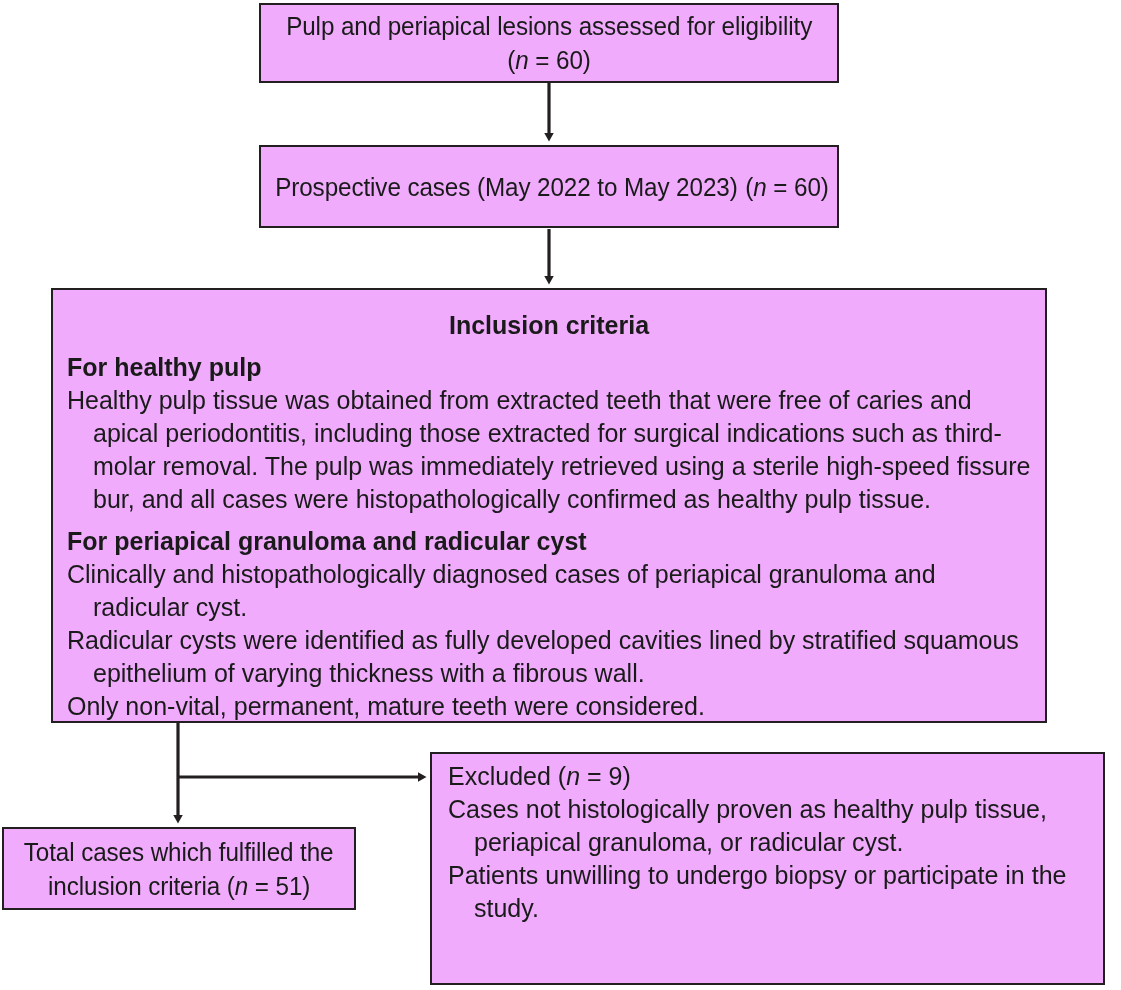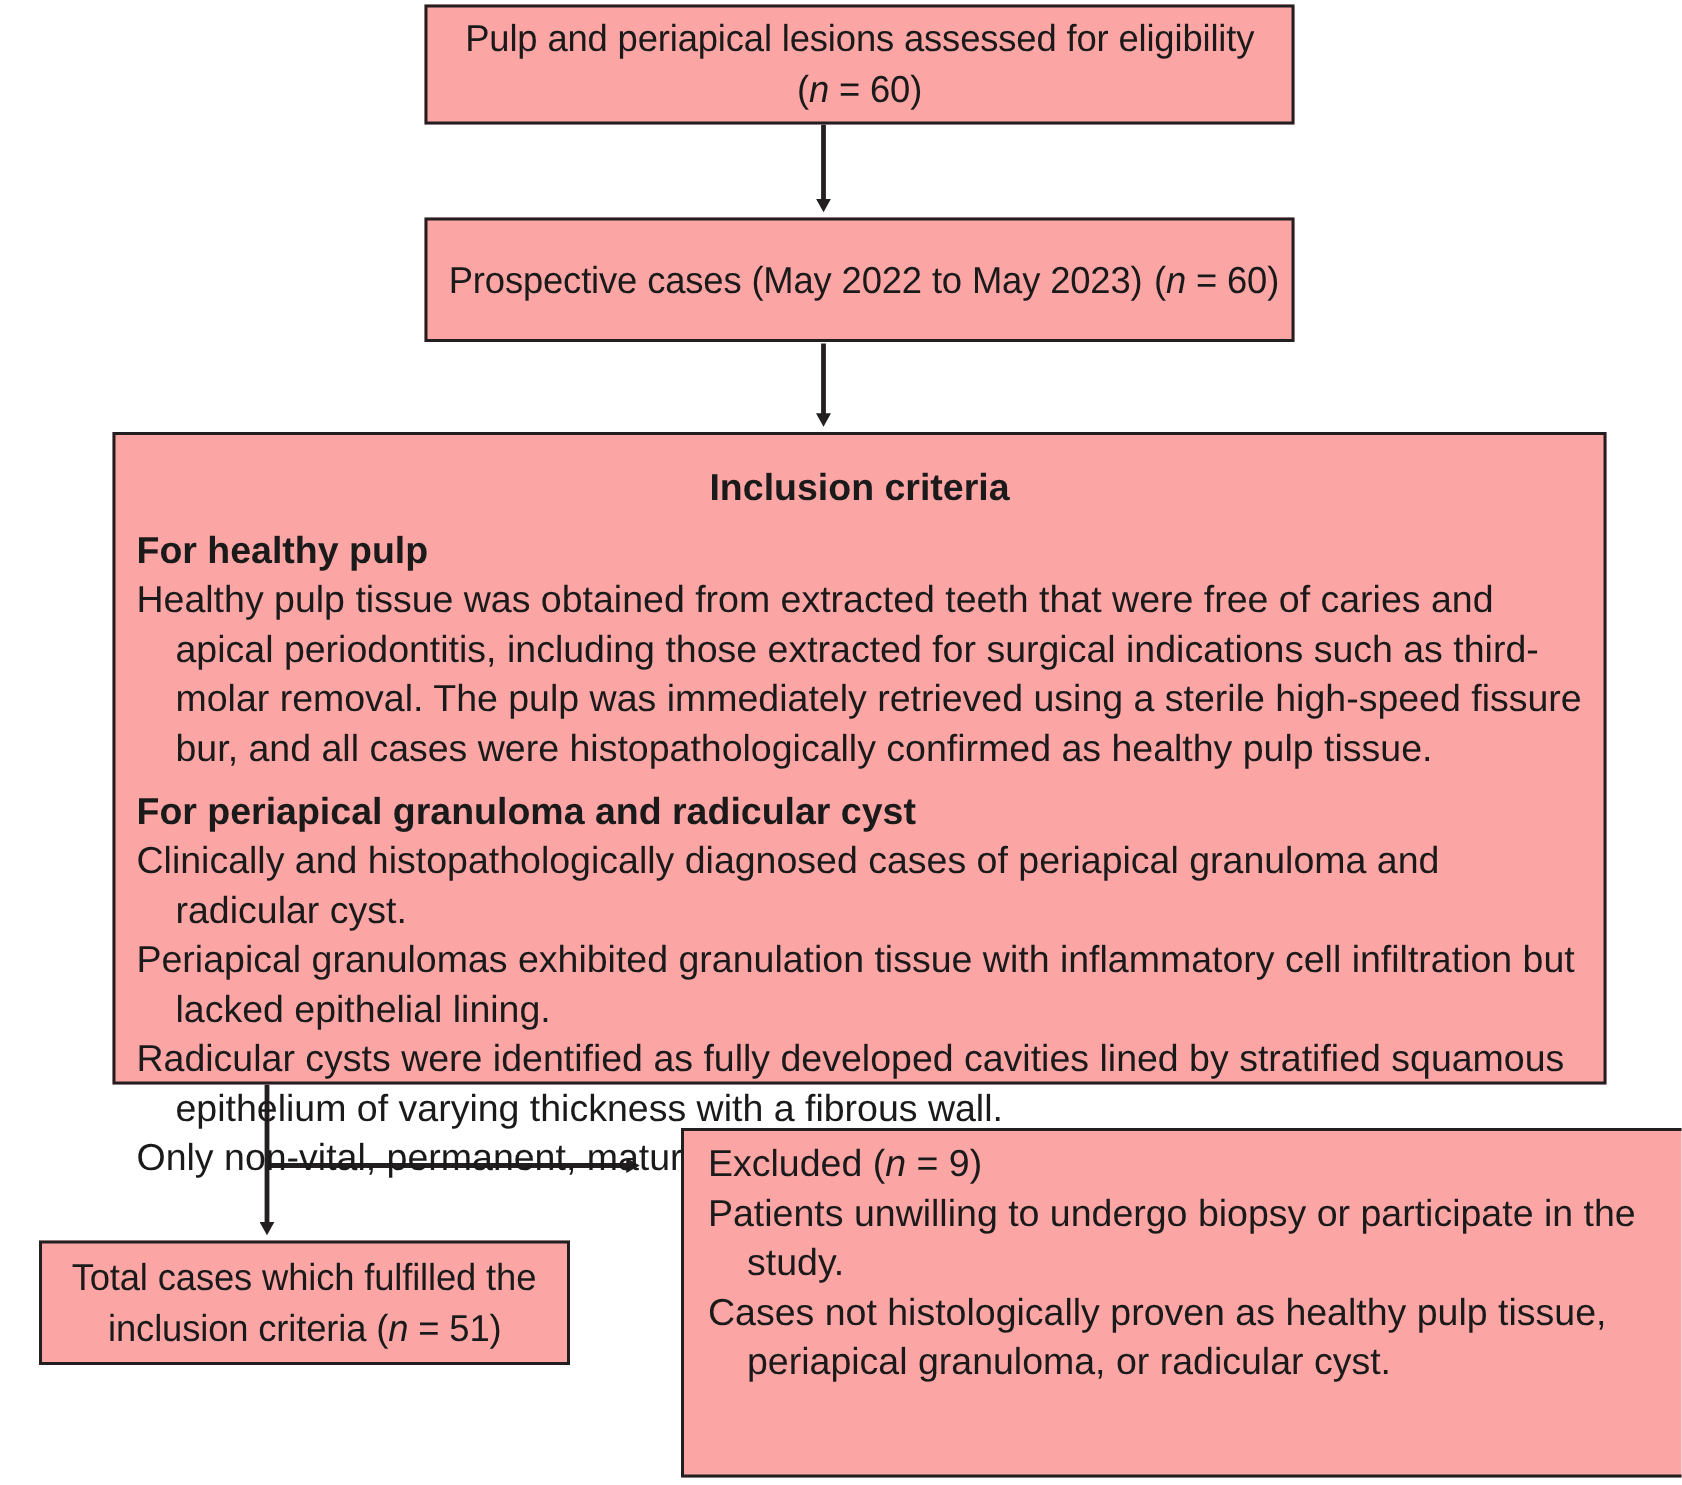--- a/index.html
+++ b/index.html
@@ -18,22 +18,21 @@
   #canvas {
     position: absolute;
     left: 0; top: 0;
     width: 1121px;
     height: 990px;
   }
   .box {
     position: absolute;
     box-sizing: border-box;
     border: 2px solid #231f20;
-    background: #fca5a5;
-    margin-left: 24px;
+    background: #f0abfc;
   }
   .ctext {
     text-align: center;
     font-size: 25px;
     line-height: 34px;
     letter-spacing: -0.1px;
   }
   
   #box-eligibility {
     left: 259px; top: 3px;
@@ -139,29 +138,28 @@
   <div class="box" id="box-inclusion">
     <div id="inclusion-title">Inclusion criteria</div>
 
     <div class="subhead">For healthy pulp</div>
     <div class="para">Healthy pulp tissue was obtained from extracted teeth that were free of caries and apical periodontitis, including those extracted for surgical indications such as third-molar removal. The pulp was immediately retrieved using a sterile high-speed fissure bur, and all cases were histopathologically confirmed as healthy pulp tissue.</div>
 
     <div class="group-gap"></div>
 
     <div class="subhead">For periapical granuloma and radicular cyst</div>
     <div class="para">Clinically and histopathologically diagnosed cases of periapical granuloma and radicular cyst.</div>
-    <div class="para">Periapical granulomas exhibited granulation tissue with inflammatory cell infiltration but lacked epithelial lining.</div>
     <div class="para">Radicular cysts were identified as fully developed cavities lined by stratified squamous epithelium of varying thickness with a fibrous wall.</div>
     <div class="para">Only non-vital, permanent, mature teeth were considered.</div>
   </div>
 
   <div class="box" id="box-excluded">
     <div class="para"><span>Excluded (</span><span class="ital">n</span><span> = 9)</span></div>
+    <div class="para">Cases not histologically proven as healthy pulp tissue, periapical granuloma, or radicular cyst.</div>
     <div class="para">Patients unwilling to undergo biopsy or participate in the study.</div>
-    <div class="para">Cases not histologically proven as healthy pulp tissue, periapical granuloma, or radicular cyst.</div>
 
   </div>
 
   <div class="box" id="box-total">
     <div class="ctext" style="display: block; transform: scaleX(0.97);">Total cases which fulfilled the</div>
     <div class="ctext" style="display: block; transform: scaleX(0.97);"><span>inclusion criteria (</span><span class="ital">n</span><span> = 51)</span></div>
   </div>
 
 </div>
 

